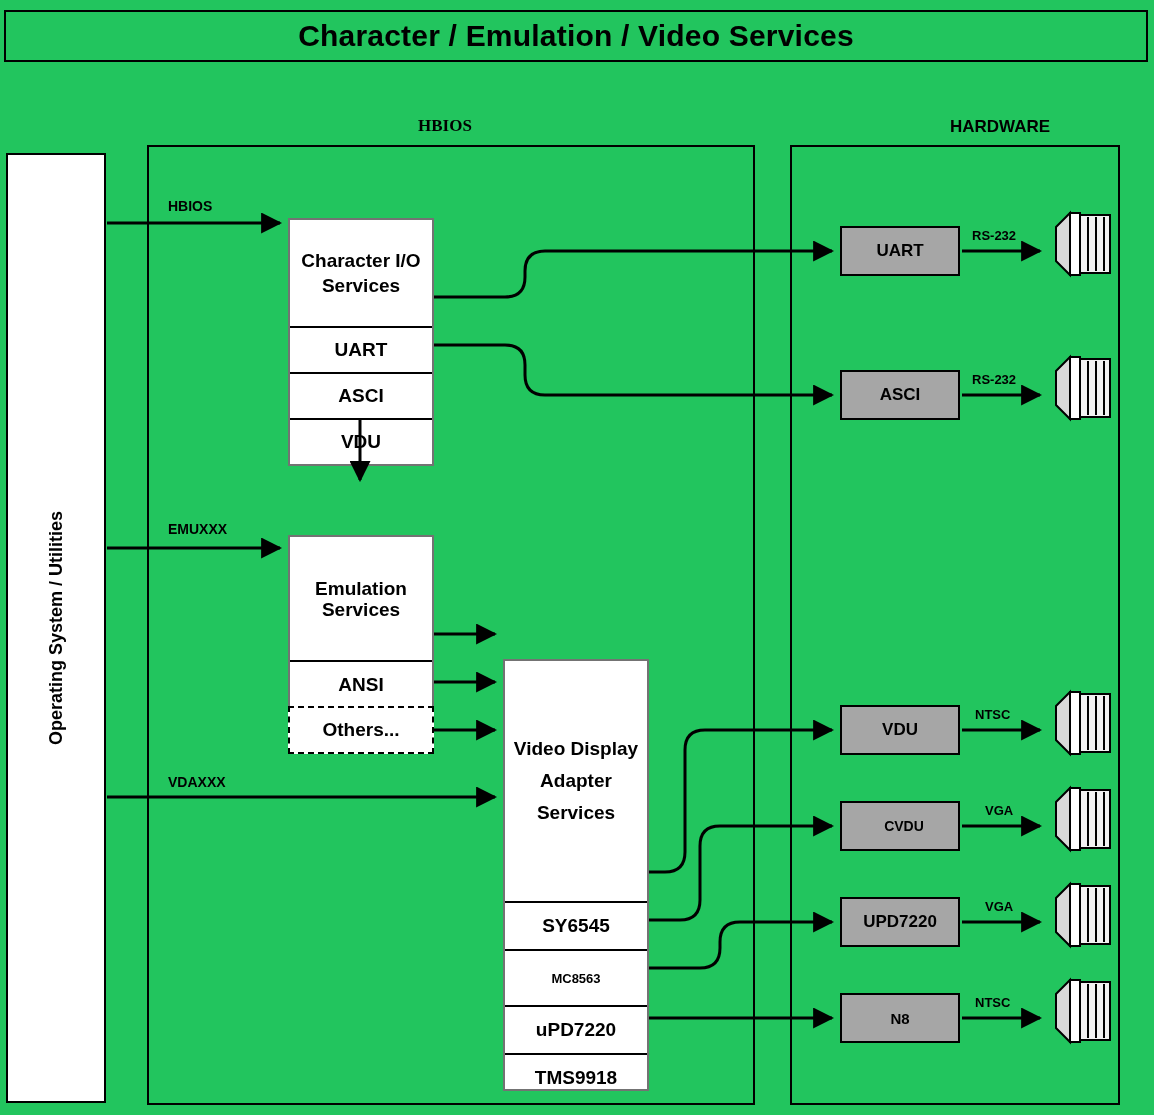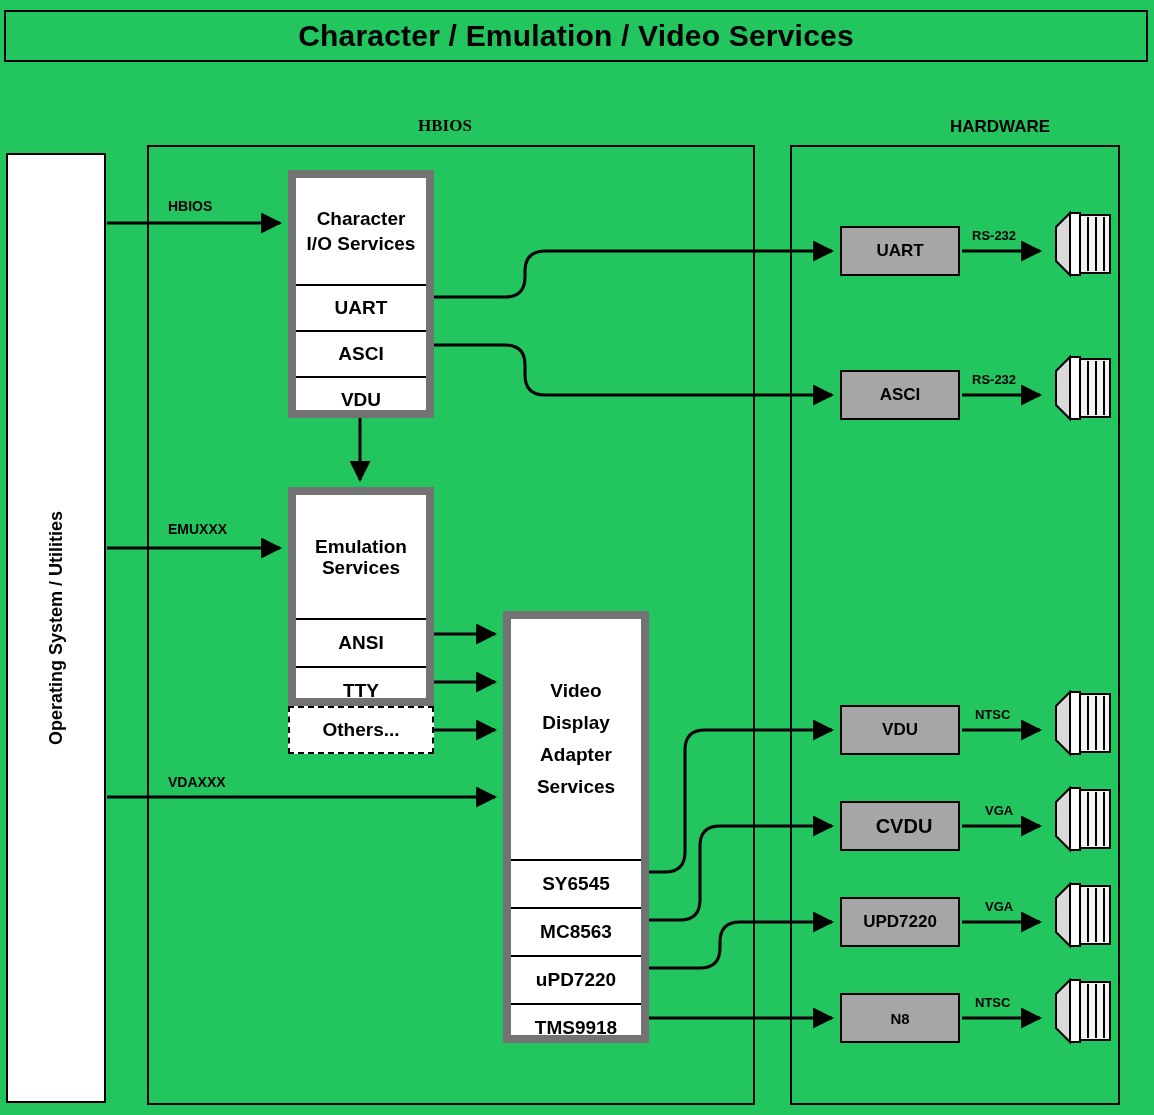--- a/index.html
+++ b/index.html
@@ -82,23 +82,24 @@
     white-space: nowrap;
   }
   .edge-label {
     position: absolute;
     font-size: 13px;
     font-weight: bold;
     white-space: nowrap;
   }
   .stack {
     position: absolute;
-    border: 8px solid #737373;
-    box-sizing: border-box;
-    background: #ffffff;
+    border: 2px solid #737373;
+    box-sizing: border-box;
+    background: #ffffff;
+    margin-top: 48px;
   }
   .stack-head {
     display: flex;
     align-items: center;
     justify-content: center;
     text-align: center;
     font-weight: bold;
     box-sizing: border-box;
   }
   .stack-row {
@@ -148,29 +149,29 @@
   <div class="stack" style="left:288px; top:487px; width:146px; height:219px;">
     <div class="stack-head" style="height:123px; font-size:19px; line-height:21px; padding:0 6px;">Emulation Services</div>
     <div class="stack-row" style="height:48px; font-size:19px;">ANSI</div>
     <div class="stack-row" style="height:48px; font-size:19px;">TTY</div>
   </div>
   <div class="box dashed" style="left:288px; top:706px; width:146px; height:48px; font-size:19px;">Others...</div>
 
   <div class="stack" style="left:503px; top:611px; width:146px; height:432px;">
     <div class="stack-head" style="height:240px; font-size:19px; line-height:32px; padding:16px 6px;">Video Display Adapter Services</div>
     <div class="stack-row" style="height:48px; font-size:19px;">SY6545</div>
-    <div class="stack-row" style="height:48px; font-size:19px;">MC8563</div>
+    <div class="stack-row" style="height:56px; font-size:13px;">MC8563</div>
     <div class="stack-row" style="height:48px; font-size:19px;">uPD7220</div>
     <div class="stack-row" style="height:48px; font-size:19px;">TMS9918</div>
   </div>
 
   <div class="box hw" style="left:840px; top:226px; width:120px; height:50px; font-size:17px;">UART</div>
   <div class="box hw" style="left:840px; top:370px; width:120px; height:50px; font-size:17px;">ASCI</div>
   <div class="box hw" style="left:840px; top:705px; width:120px; height:50px; font-size:17px;">VDU</div>
-  <div class="box hw" style="left:840px; top:801px; width:120px; height:50px; font-size:20px;padding-left:8px;">CVDU</div>
+  <div class="box hw" style="left:840px; top:801px; width:120px; height:50px; font-size:14px;padding-left:8px;">CVDU</div>
   <div class="box hw" style="left:840px; top:897px; width:120px; height:50px; font-size:17px;">UPD7220</div>
   <div class="box hw" style="left:840px; top:993px; width:120px; height:50px; font-size:15px;">N8</div>
 
   <div class="edge-label" style="left:972px; top:228px;">RS-232</div>
   <div class="edge-label" style="left:972px; top:372px;">RS-232</div>
   <div class="edge-label" style="left:975px; top:707px;">NTSC</div>
   <div class="edge-label" style="left:985px; top:803px;">VGA</div>
   <div class="edge-label" style="left:985px; top:899px;">VGA</div>
   <div class="edge-label" style="left:975px; top:995px;">NTSC</div>
 

